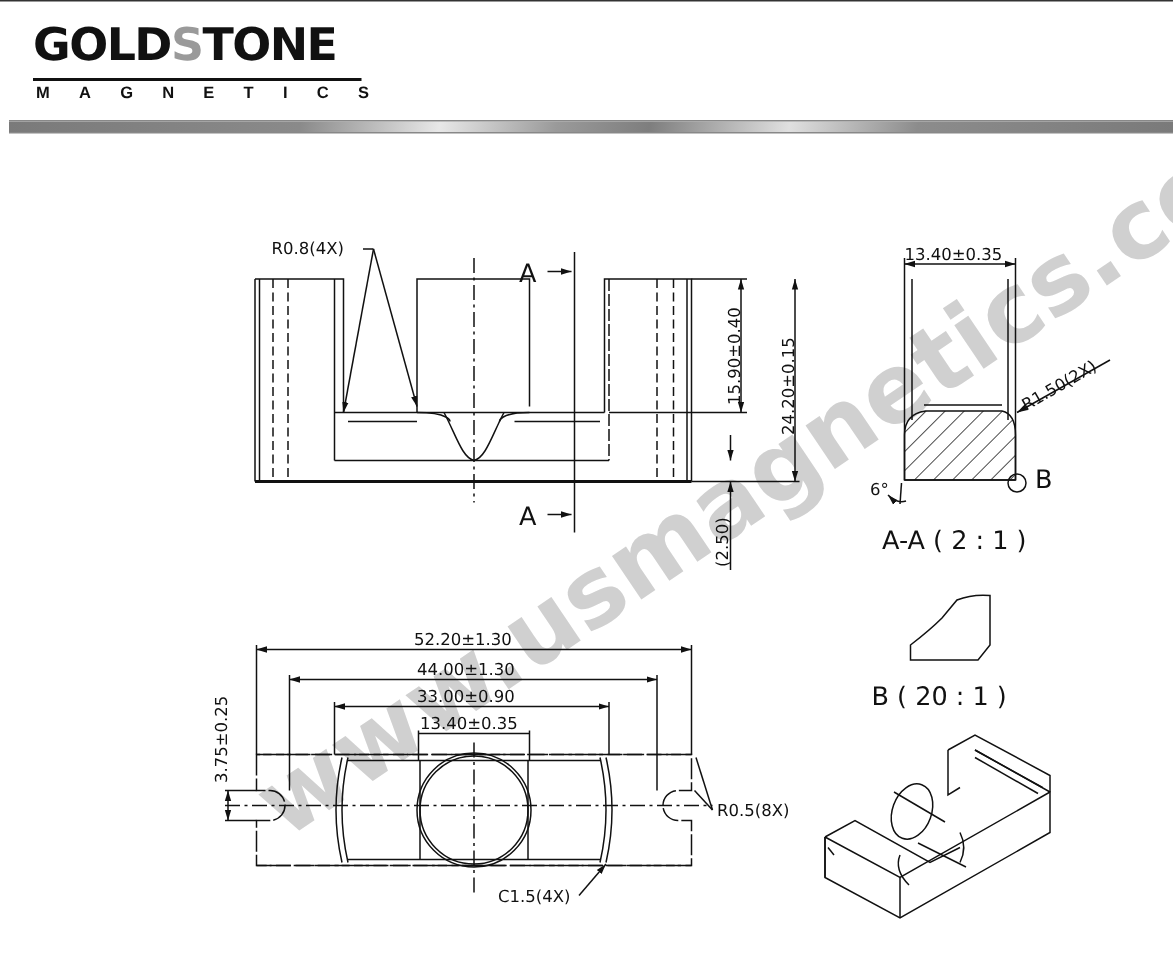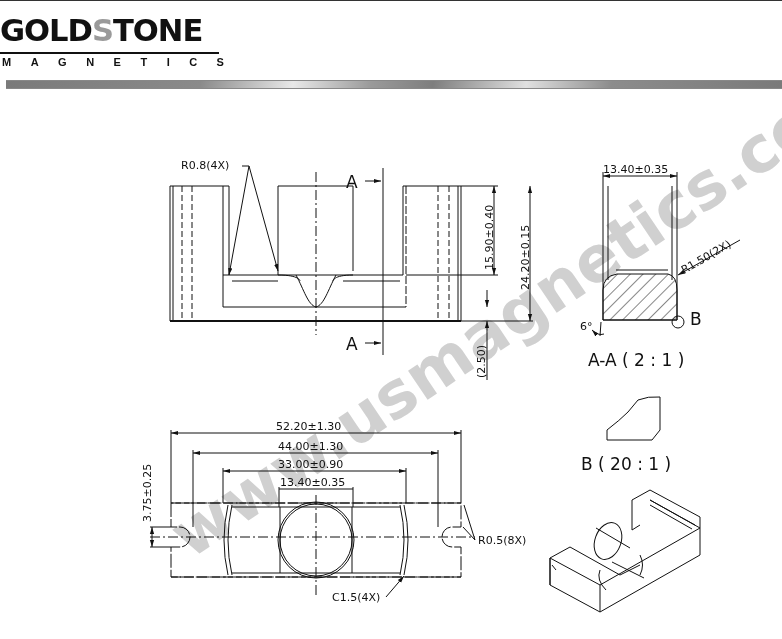--- a/index.html
+++ b/index.html
@@ -1,18 +1,18 @@
 <!DOCTYPE html>
 <html><head>
 <meta charset="utf-8">
 <style>
   html, body { margin:0; padding:0; background:#ffffff; }
   body { width:782px; height:639px; position:relative; overflow:hidden; font-family:"DejaVu Sans", sans-serif; }
   .topline { position:absolute; left:0; top:0; width:782px; height:1px; background:#333; }
-  .logo { position:absolute; left:0; top:14px; width:222px; height:56px; }
+  .logo { position:absolute; left:22px; top:14px; width:222px; height:56px; }
   .logo-word { position:absolute; left:0; top:0; font-family:"DejaVu Sans", sans-serif; font-weight:bold; font-size:30px; letter-spacing:-1px; color:#111; transform:scaleX(1.02); transform-origin:left; line-height:34px; }
   .logo-word .hl { color:#9a9a9a; }
   .logo-rule { position:absolute; left:0; top:38px; width:219px; height:2px; background:#111; }
   .logo-sub { position:absolute; left:2px; top:42px; width:222px; display:flex; justify-content:space-between; font-family:"Liberation Sans", sans-serif; font-weight:bold; font-size:11px; color:#111; }
   .bar { position:absolute; left:6px; top:80px; width:776px; height:7px; border-top:1px solid #888; border-bottom:1px solid #888;
          background:linear-gradient(100deg,#7a7a7a 0%,#8a8a8a 25%,#e8e8e8 37%,#9a9a9a 47%,#7e7e7e 55%,#e0e0e0 67%,#8c8c8c 78%,#7a7a7a 100%); }
   svg.drawing { position:absolute; left:0; top:0; }
   .dim { font-family:"DejaVu Sans", sans-serif; font-size:11px; fill:#111; }
   .lbl { font-family:"DejaVu Sans", sans-serif; font-size:17px; fill:#111; }
   .wm { font-family:"DejaVu Sans", sans-serif; font-weight:bold; font-size:64px; fill:#c8c8c8; opacity:0.85; }

